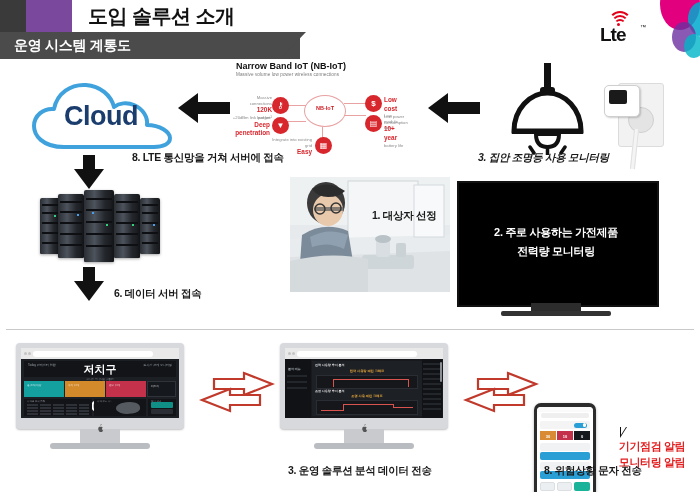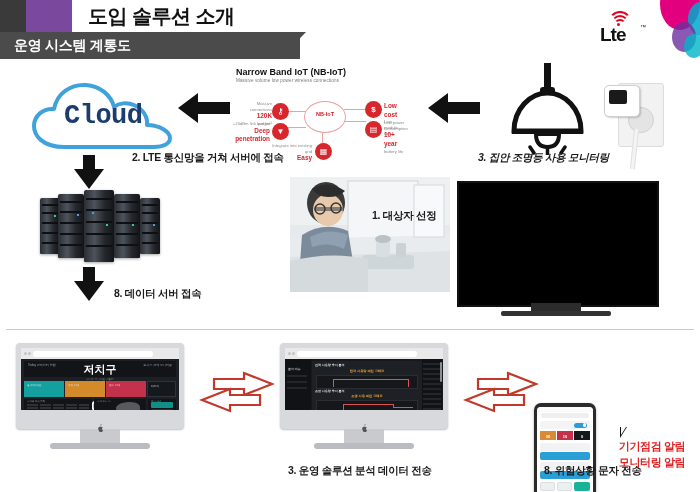--- a/index.html
+++ b/index.html
@@ -38,31 +38,31 @@
   .sub{position:absolute;left:0;top:32px;width:300px;height:27px;background:#4b4b4b;}
   .sub-tail{position:absolute;left:280px;top:32px;width:0;height:0;
             border-top:27px solid #4b4b4b;border-right:26px solid transparent;}
   .sub-txt{position:absolute;left:14px;top:32px;height:27px;line-height:27px;
            color:#fff;font-size:14px;font-weight:bold;letter-spacing:-0.3px;}
 
   
   .stage{position:absolute;left:0;top:59px;width:700px;height:433px;}
 
   
-  .cloud{position:absolute;left:28px;top:20px;width:148px;height:74px;font-family:Liberation Mono, monospace;}
+  .cloud{position:absolute;left:28px;top:20px;width:148px;height:74px;}
   .cloud svg{display:block;}
   .cloud-label{position:absolute;left:36px;top:22px;font-size:27px;font-weight:bold;
                color:#1b3d6e;letter-spacing:-0.5px;}
 
   
   .larr{position:absolute;}
   .larr svg{display:block;}
 
   
-  .nbiot{position:absolute;left:232px;top:6px;width:172px;height:96px;}
+  .nbiot{position:absolute;left:232px;top:0;width:172px;height:96px;}
   .nb-t{position:absolute;left:4px;top:2px;font-size:9px;font-weight:bold;color:#111;}
   .nb-s{position:absolute;left:4px;top:13px;font-size:4.6px;color:#7b7b7b;letter-spacing:.1px;}
   .nb-core{position:absolute;left:72px;top:36px;width:40px;height:30px;border:1px solid #e8a2a2;border-radius:50%;}
   .nb-core span{position:absolute;left:0;top:9px;width:40px;text-align:center;font-size:5.5px;color:#cf2027;font-weight:bold;}
   .nb-ic{position:absolute;width:17px;height:17px;border-radius:50%;background:#d8262d;color:#fff;
          font-size:8px;text-align:center;line-height:17px;font-weight:bold;}
   .nb-tx{position:absolute;font-size:4.2px;color:#8c8c8c;line-height:1.35;}
   .nb-tx b{display:block;font-size:6.4px;color:#d8262d;}
   .nb-line{position:absolute;background:#e8a2a2;height:1px;}
 
@@ -107,21 +107,21 @@
   .tv-stand{position:absolute;left:74px;top:122px;width:50px;height:8px;background:#2c2c2c;}
   .tv-base{position:absolute;left:44px;top:130px;width:110px;height:5px;background:#333;border-radius:2px;}
 
   
   .divider{position:absolute;left:6px;top:270px;width:688px;height:1px;background:#c9c9c9;}
 
   
   .imac{position:absolute;width:168px;height:108px;}
   .imac-bz{position:absolute;left:0;top:0;width:168px;height:86px;background:#d7d9dc;
            border-radius:4px;box-shadow:0 1px 2px rgba(0,0,0,.25);}
-  .imac-scr{position:absolute;left:5px;top:5px;width:158px;height:62px;background:#111;overflow:hidden;}
+  .imac-scr{position:absolute;left:5px;top:5px;width:158px;height:70px;background:#111;overflow:hidden;}
   .imac-chin{position:absolute;left:5px;top:75px;width:158px;height:9px;background:#d7d9dc;}
   .imac-logo{position:absolute;left:80px;top:76px;width:8px;height:8px;}
   .imac-neck{position:absolute;left:64px;top:86px;width:40px;height:14px;background:#c8cacd;}
   .imac-foot{position:absolute;left:34px;top:100px;width:100px;height:6px;background:#b9bcc0;border-radius:3px;}
 
   
   .dashb{position:absolute;left:0;top:0;width:158px;height:70px;background:#1c1f24;}
   .db-chrome{position:absolute;left:0;top:0;width:158px;height:11px;background:#e9e9ea;}
   .db-url{position:absolute;left:12px;top:2.5px;width:120px;height:6px;background:#fff;border-radius:3px;}
   .db-dot{position:absolute;top:4px;width:3px;height:3px;border-radius:50%;background:#c4c4c4;}
@@ -294,21 +294,21 @@
 
   <div class="plug">
     <div class="plug-face"></div>
     <div class="plug-hole"></div>
     <div class="plug-dev">
       <div class="plug-scr"></div>
     </div>
     <div class="plug-cord"></div>
   </div>
 
-  <div class="cap" style="left:132px;top:92px;">2. LTE 통신망을 거쳐 서버에 접속</div>
+  <div class="cap" style="left:132px;top:92px;">8. LTE 통신망을 거쳐 서버에 접속</div>
   <div class="cap" style="left:478px;top:92px;font-style:italic;">3. 집안 조명등 사용 모니터링</div>
 
   <div class="darr" style="left:72px;top:96px;">
     <svg width="34" height="34" viewBox="0 0 34 34">
       <path d="M17 34 L2 14 L11 14 L11 0 L23 0 L23 14 L32 14 Z" fill="#111"></path>
     </svg>
   </div>
 
   <div class="servers">
     <div class="rack" style="left:2px;bottom:8px;width:20px;height:56px;">
@@ -352,21 +352,21 @@
         <i style="top:44px"></i>
       <span class="led2" style="left:13px;top:26px"></span>
     </div>
   </div>
 
   <div class="darr" style="left:72px;top:208px;">
     <svg width="34" height="34" viewBox="0 0 34 34">
       <path d="M17 34 L2 14 L11 14 L11 0 L23 0 L23 14 L32 14 Z" fill="#111"></path>
     </svg>
   </div>
-  <div class="cap" style="left:114px;top:228px;">8. 데이터 서버 접속</div>
+  <div class="cap" style="left:114px;top:228px;">6. 데이터 서버 접속</div>
 
   <div class="person">
     <svg width="160" height="115" viewBox="0 0 160 115">
       <rect width="160" height="115" fill="#e7eaec"></rect>
       <rect x="0" y="0" width="160" height="48" fill="#eef1f2"></rect>
       <rect x="58" y="4" width="70" height="60" fill="#f4f6f7" stroke="#cfd5d8"></rect>
       <rect x="0" y="70" width="160" height="45" fill="#dfe3e6"></rect>
       <path d="M0 62 L160 58 L160 74 L0 80 Z" fill="#e9ecee"></path>
       <ellipse cx="36" cy="26" rx="19" ry="21" fill="#3a3a3a"></ellipse>
       <ellipse cx="38" cy="33" rx="15" ry="16" fill="#e8c9ac"></ellipse>
@@ -381,20 +381,24 @@
       <ellipse cx="93" cy="62" rx="8" ry="4" fill="#b9c2c7"></ellipse>
       <rect x="106" y="66" width="10" height="14" rx="2" fill="#cbd2d6"></rect>
       <path d="M0 84 q40 -10 78 -2 l0 33 L0 115 Z" fill="#d5dadd"></path>
       <rect x="124" y="8" width="30" height="52" fill="#f7f9fa" stroke="#d3d9dc"></rect>
     </svg>
   </div>
   <div class="cap" style="left:372px;top:150px;">1. 대상자 선정</div>
 
   <div class="tv">
     <div class="tv-scr"></div>
+    <div class="tv-txt">
+      <span>2. 주로 사용하는 가전제품</span>
+      <span>전력량 모니터링</span>
+    </div>
     <div class="tv-stand"></div>
     <div class="tv-base"></div>
   </div>
 
   <div class="divider"></div>
 
   <div class="imac" style="left:16px;top:284px;">
     <div class="imac-bz"></div>
     <div class="imac-scr">
       <div class="dashb">

